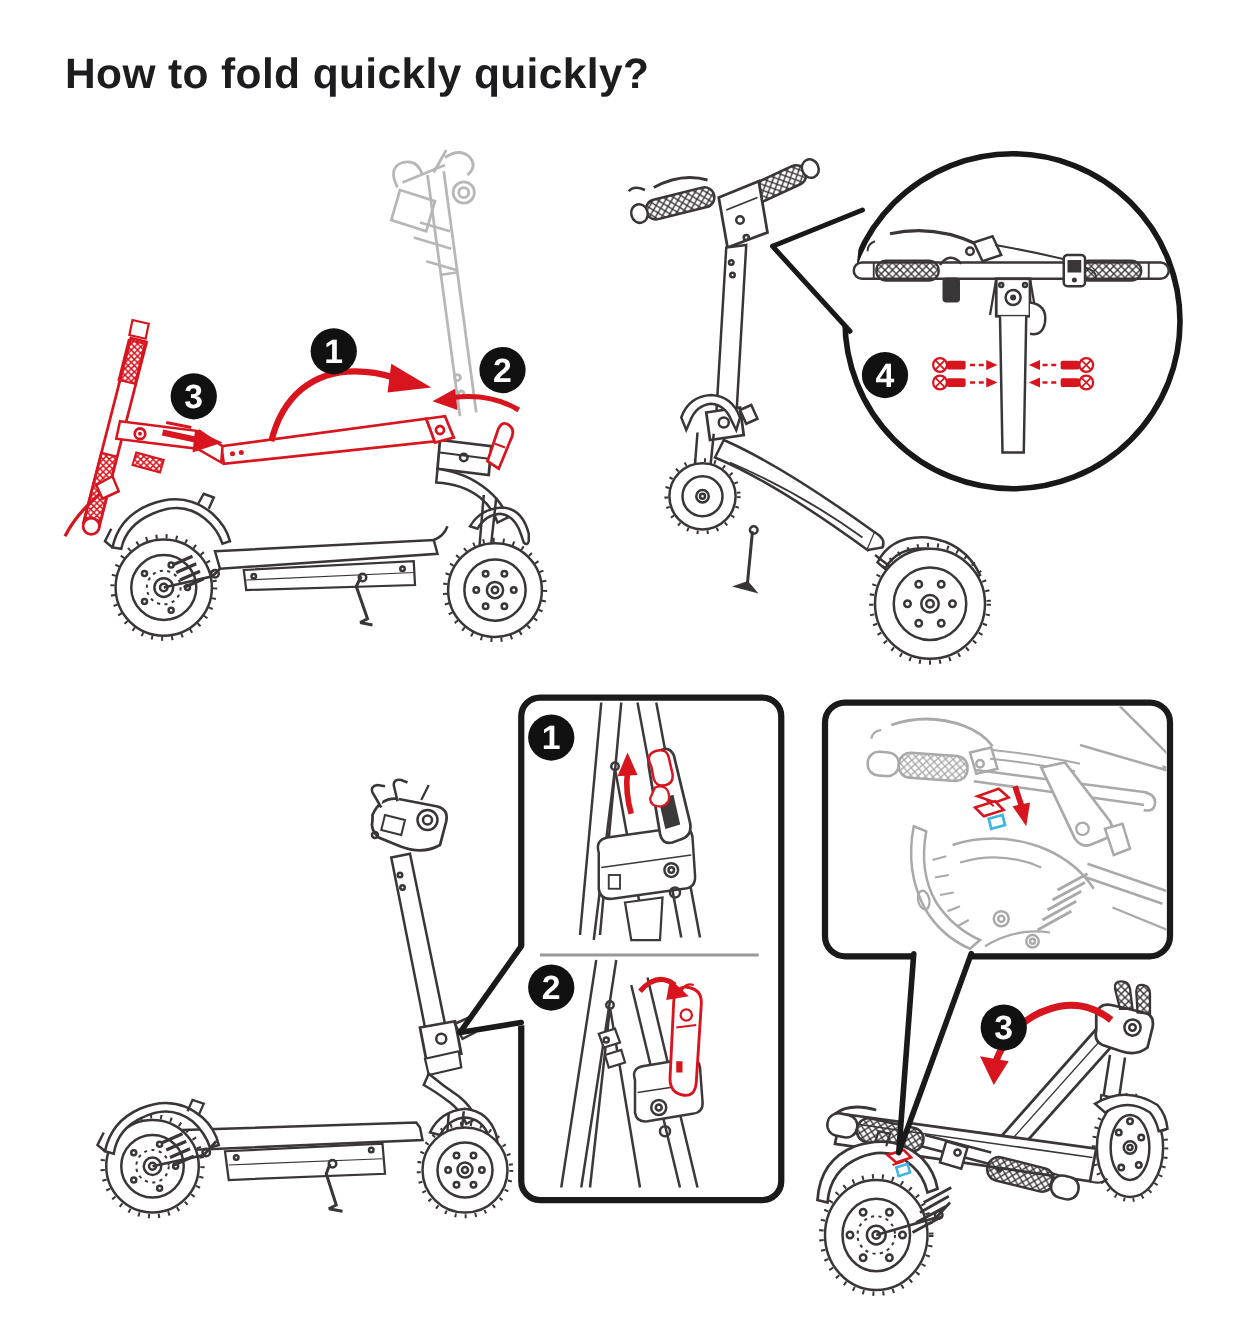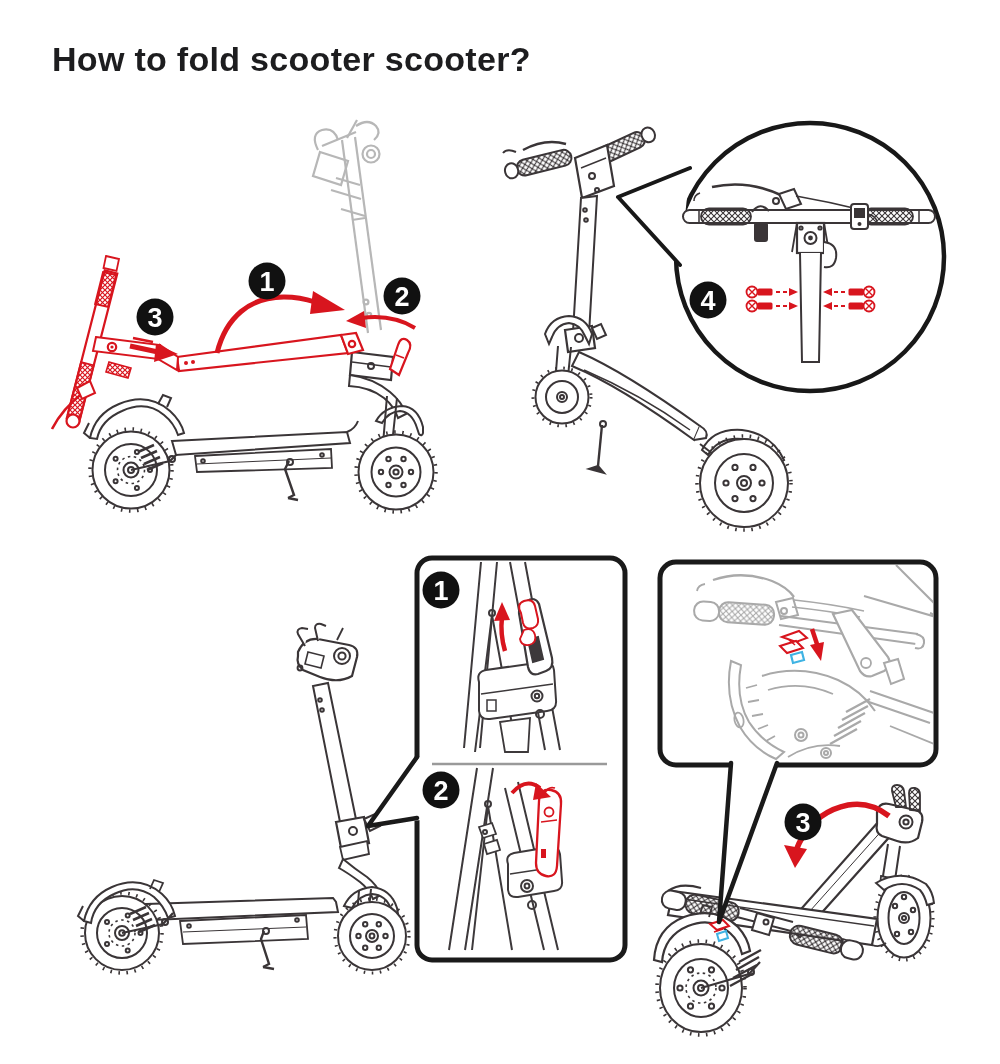--- a/index.html
+++ b/index.html
@@ -23,21 +23,21 @@
       </pattern>
       <pattern id="crossRed" width="5" height="5" patternUnits="userSpaceOnUse">
         <path d="M0 0 L5 5 M5 0 L0 5" stroke="#d8151e" stroke-width="1.2"></path>
       </pattern>
       <pattern id="crossGray" width="6" height="6" patternUnits="userSpaceOnUse">
         <path d="M0 0 L6 6 M6 0 L0 6" stroke="#a9a9a9" stroke-width="1.1"></path>
       </pattern>
     </defs>
   </svg>
 
-  <div id="page-title">How to fold scooter scooter?</div>
+  <div id="page-title">How to fold quickly quickly?</div>
 
   <svg class="fig" style="left:50px;top:115px" width="400" height="445" viewBox="50 115 400 445">
 
     <g stroke="#b7b7b7" stroke-width="2.2" fill="none">
       <path d="M318 150 q-8 -16 4 -20 q12 -3 16 10"></path>
       <path d="M356 126 q12 -8 20 0 q6 7 -2 14"></path>
       <path d="M322 146 l34 -14"></path>
       <circle cx="371" cy="154" r="8.5"></circle>
         <circle cx="371" cy="154" r="4"></circle>
       <path d="M320 152 l28 9 l-7 24 l-28 -9 z"></path>

